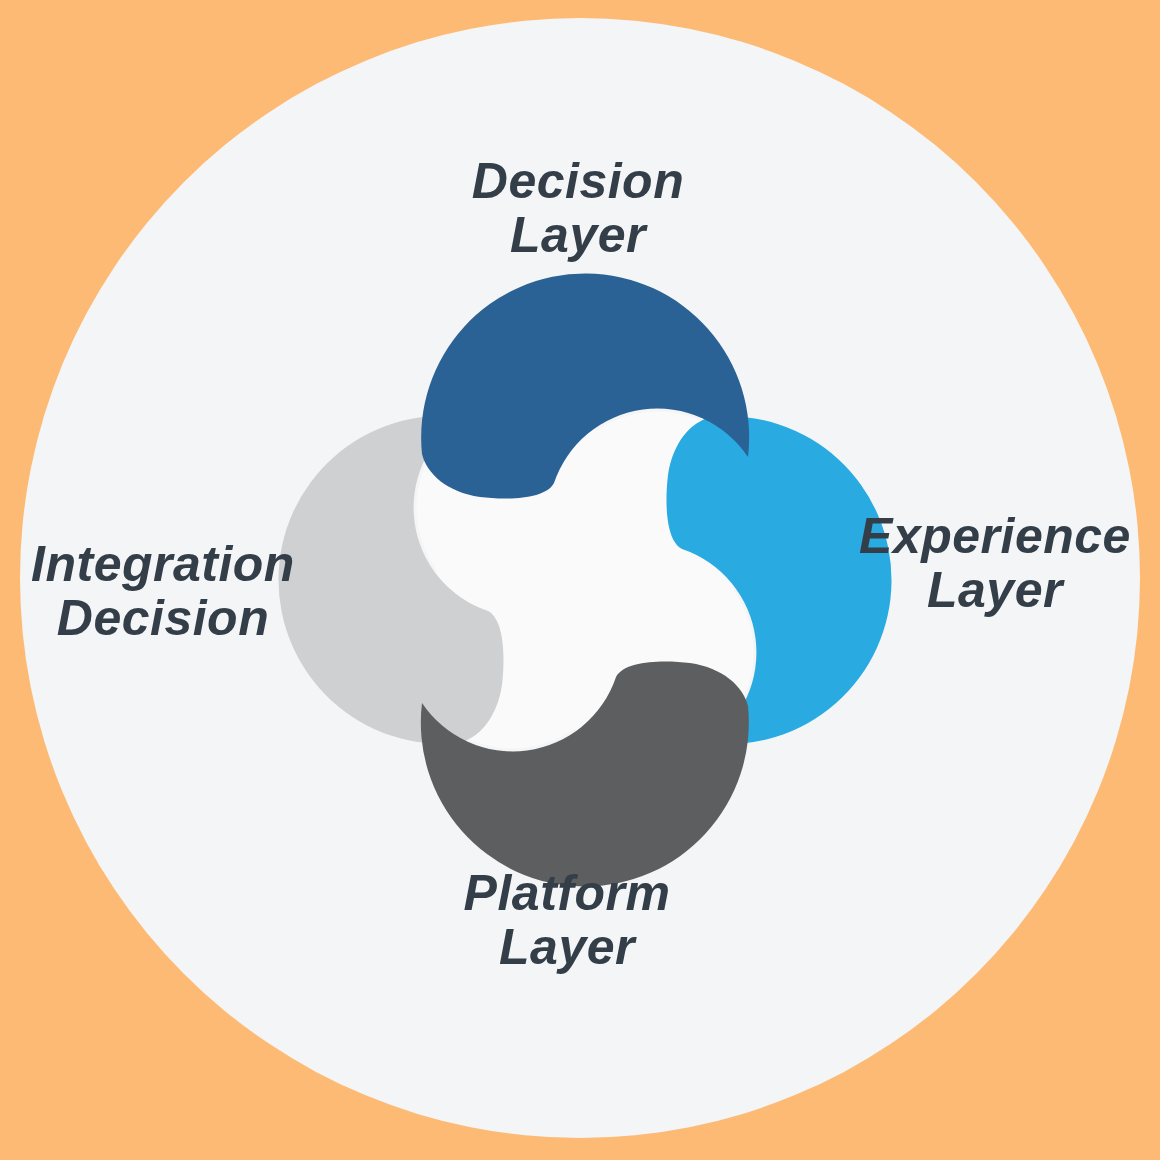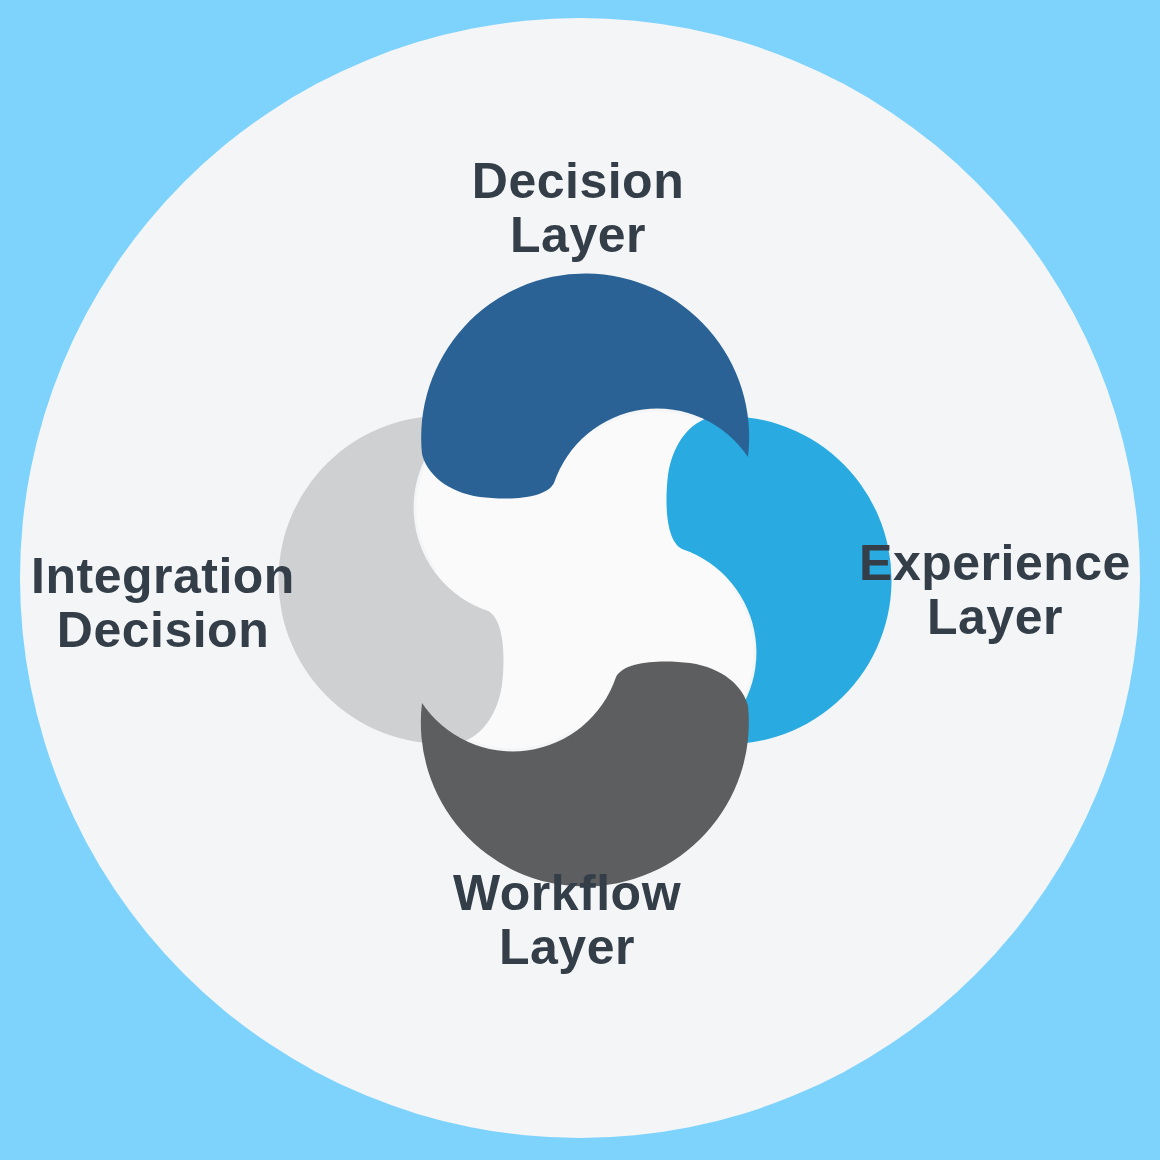--- a/index.html
+++ b/index.html
@@ -7,22 +7,23 @@
     padding: 0;
     background: #ffffff;
     width: 1160px;
     height: 1160px;
     overflow: hidden;
   }
   .stage {
     position: relative;
     width: 1160px;
     height: 1160px;
-    background: #7dd3fc;
+    background: #fdba74;
     font-family: "Liberation Sans", "DejaVu Sans", sans-serif;
+    font-style: italic;
   }
   .stage svg {
     position: absolute;
     left: 0;
     top: 0;
   }
   .label {
     position: absolute;
     transform: translateX(-50%);
     text-align: center;
@@ -69,28 +70,28 @@
       <use href="#petal" transform="rotate(180)" fill="#5d5e60"></use>
       <use href="#petal" fill="#2b6295"></use>
     </g>
   </svg>
 
   <div class="label" style="left:578px; top:154px;">
     <span>Decision</span>
     <span>Layer</span>
   </div>
 
-  <div class="label" style="left:995px; top:536px;">
+  <div class="label" style="left:995px; top:509px;">
     <span>Experience</span>
     <span>Layer</span>
   </div>
 
   <div class="label" style="left:567px; top:866px;">
-    <span>Workflow</span>
+    <span>Platform</span>
     <span>Layer</span>
   </div>
 
-  <div class="label" style="left:163px; top:537px;margin-top:12px;">
+  <div class="label" style="left:163px; top:537px;">
     <span>Integration</span>
     <span>Decision</span>
   </div>
 
 </div>
 
 </body></html>

